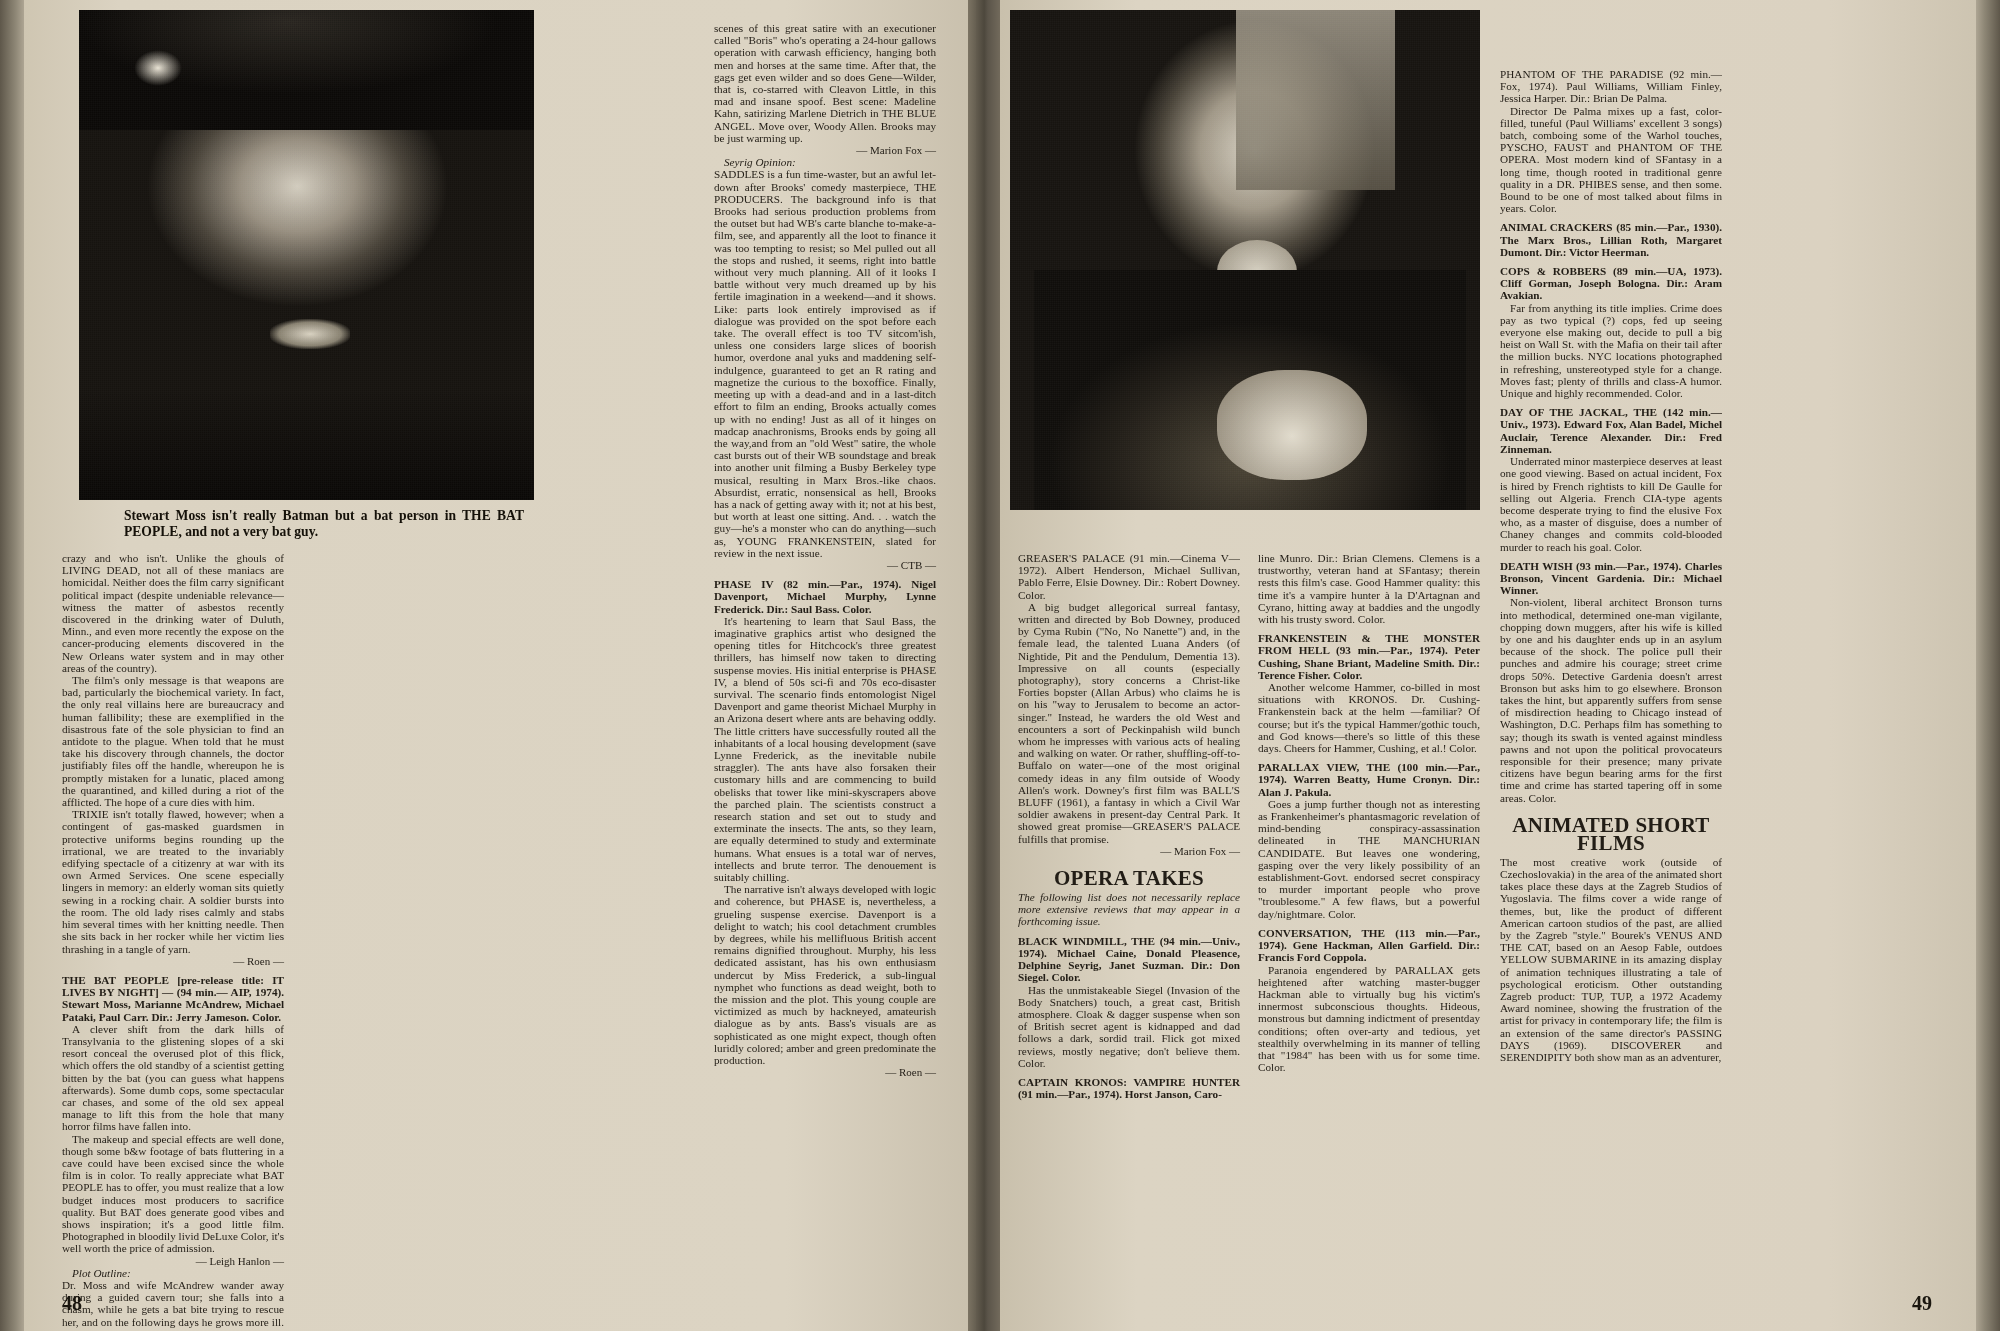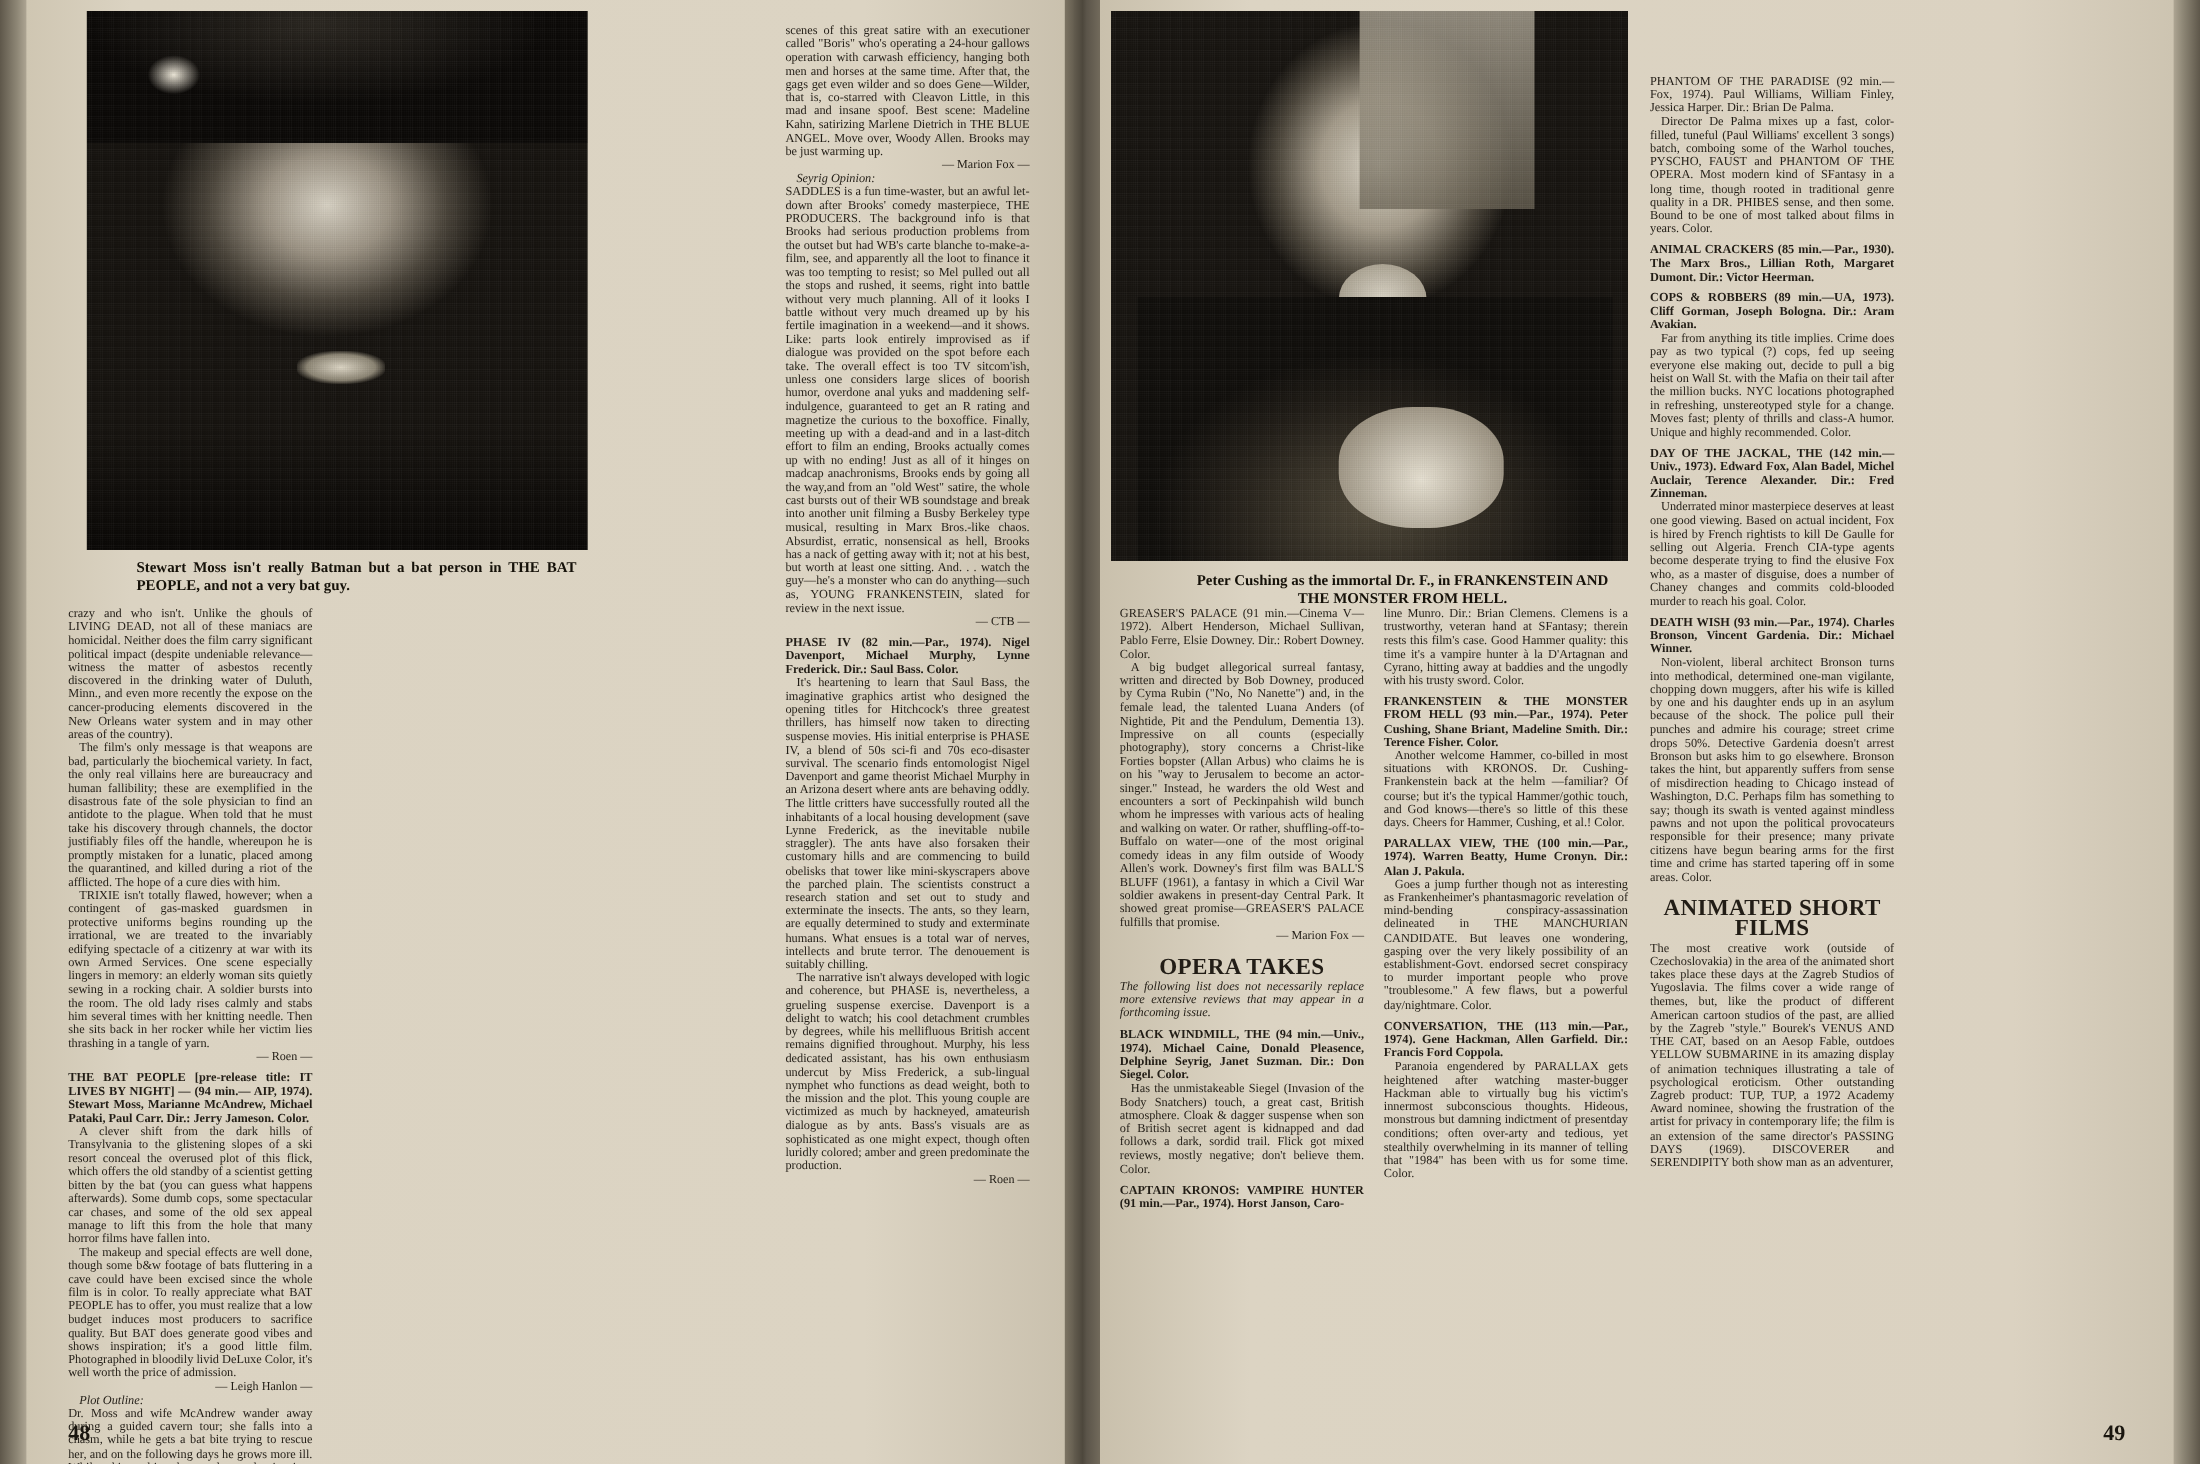--- a/index.html
+++ b/index.html
@@ -233,21 +233,20 @@
   <div class="page right">
 
     <div class="photo ph-cushing" style="left:10px;">
       <div class="bgpanel"></div>
       <div class="cravat"></div>
       <div class="coat"></div>
       <div class="cloth"></div>
       <div class="grain"></div>
     </div>
 
-    <div class="caption" style="position:absolute; left:80px; top:520px; width:390px; text-align:center;">Peter Cushing as the immortal Dr. F., in FRANKENSTEIN AND THE MONSTER FROM HELL.</div>
 
     <div class="col" style="left:18px; top:552px; width:222px; height:740px;">
       <div>
         <p class="noind head">GREASER'S PALACE (91 min.—Cinema V—1972). Albert Henderson, Michael Sullivan, Pablo Ferre, Elsie Downey. Dir.: Robert Downey. Color.</p>
         <p>A big budget allegorical surreal fantasy, written and directed by Bob Downey, produced by Cyma Rubin ("No, No Nanette") and, in the female lead, the talented Luana Anders (of Nightide, Pit and the Pendulum, Dementia 13). Impressive on all counts (especially photography), story concerns a Christ-like Forties bopster (Allan Arbus) who claims he is on his "way to Jerusalem to become an actor-singer." Instead, he warders the old West and encounters a sort of Peckinpahish wild bunch whom he impresses with various acts of healing and walking on water. Or rather, shuffling-off-to-Buffalo on water—one of the most original comedy ideas in any film outside of Woody Allen's work. Downey's first film was BALL'S BLUFF (1961), a fantasy in which a Civil War soldier awakens in present-day Central Park. It showed great promise—GREASER'S PALACE fulfills that promise.</p>
         <p class="byline">— Marion Fox —</p>
       </div>
       <div class="sectiontitle">OPERA TAKES</div>
       <p class="italnote noind">The following list does not necessarily replace more extensive reviews that may appear in a forthcoming issue.</p>
       <div class="entry">

